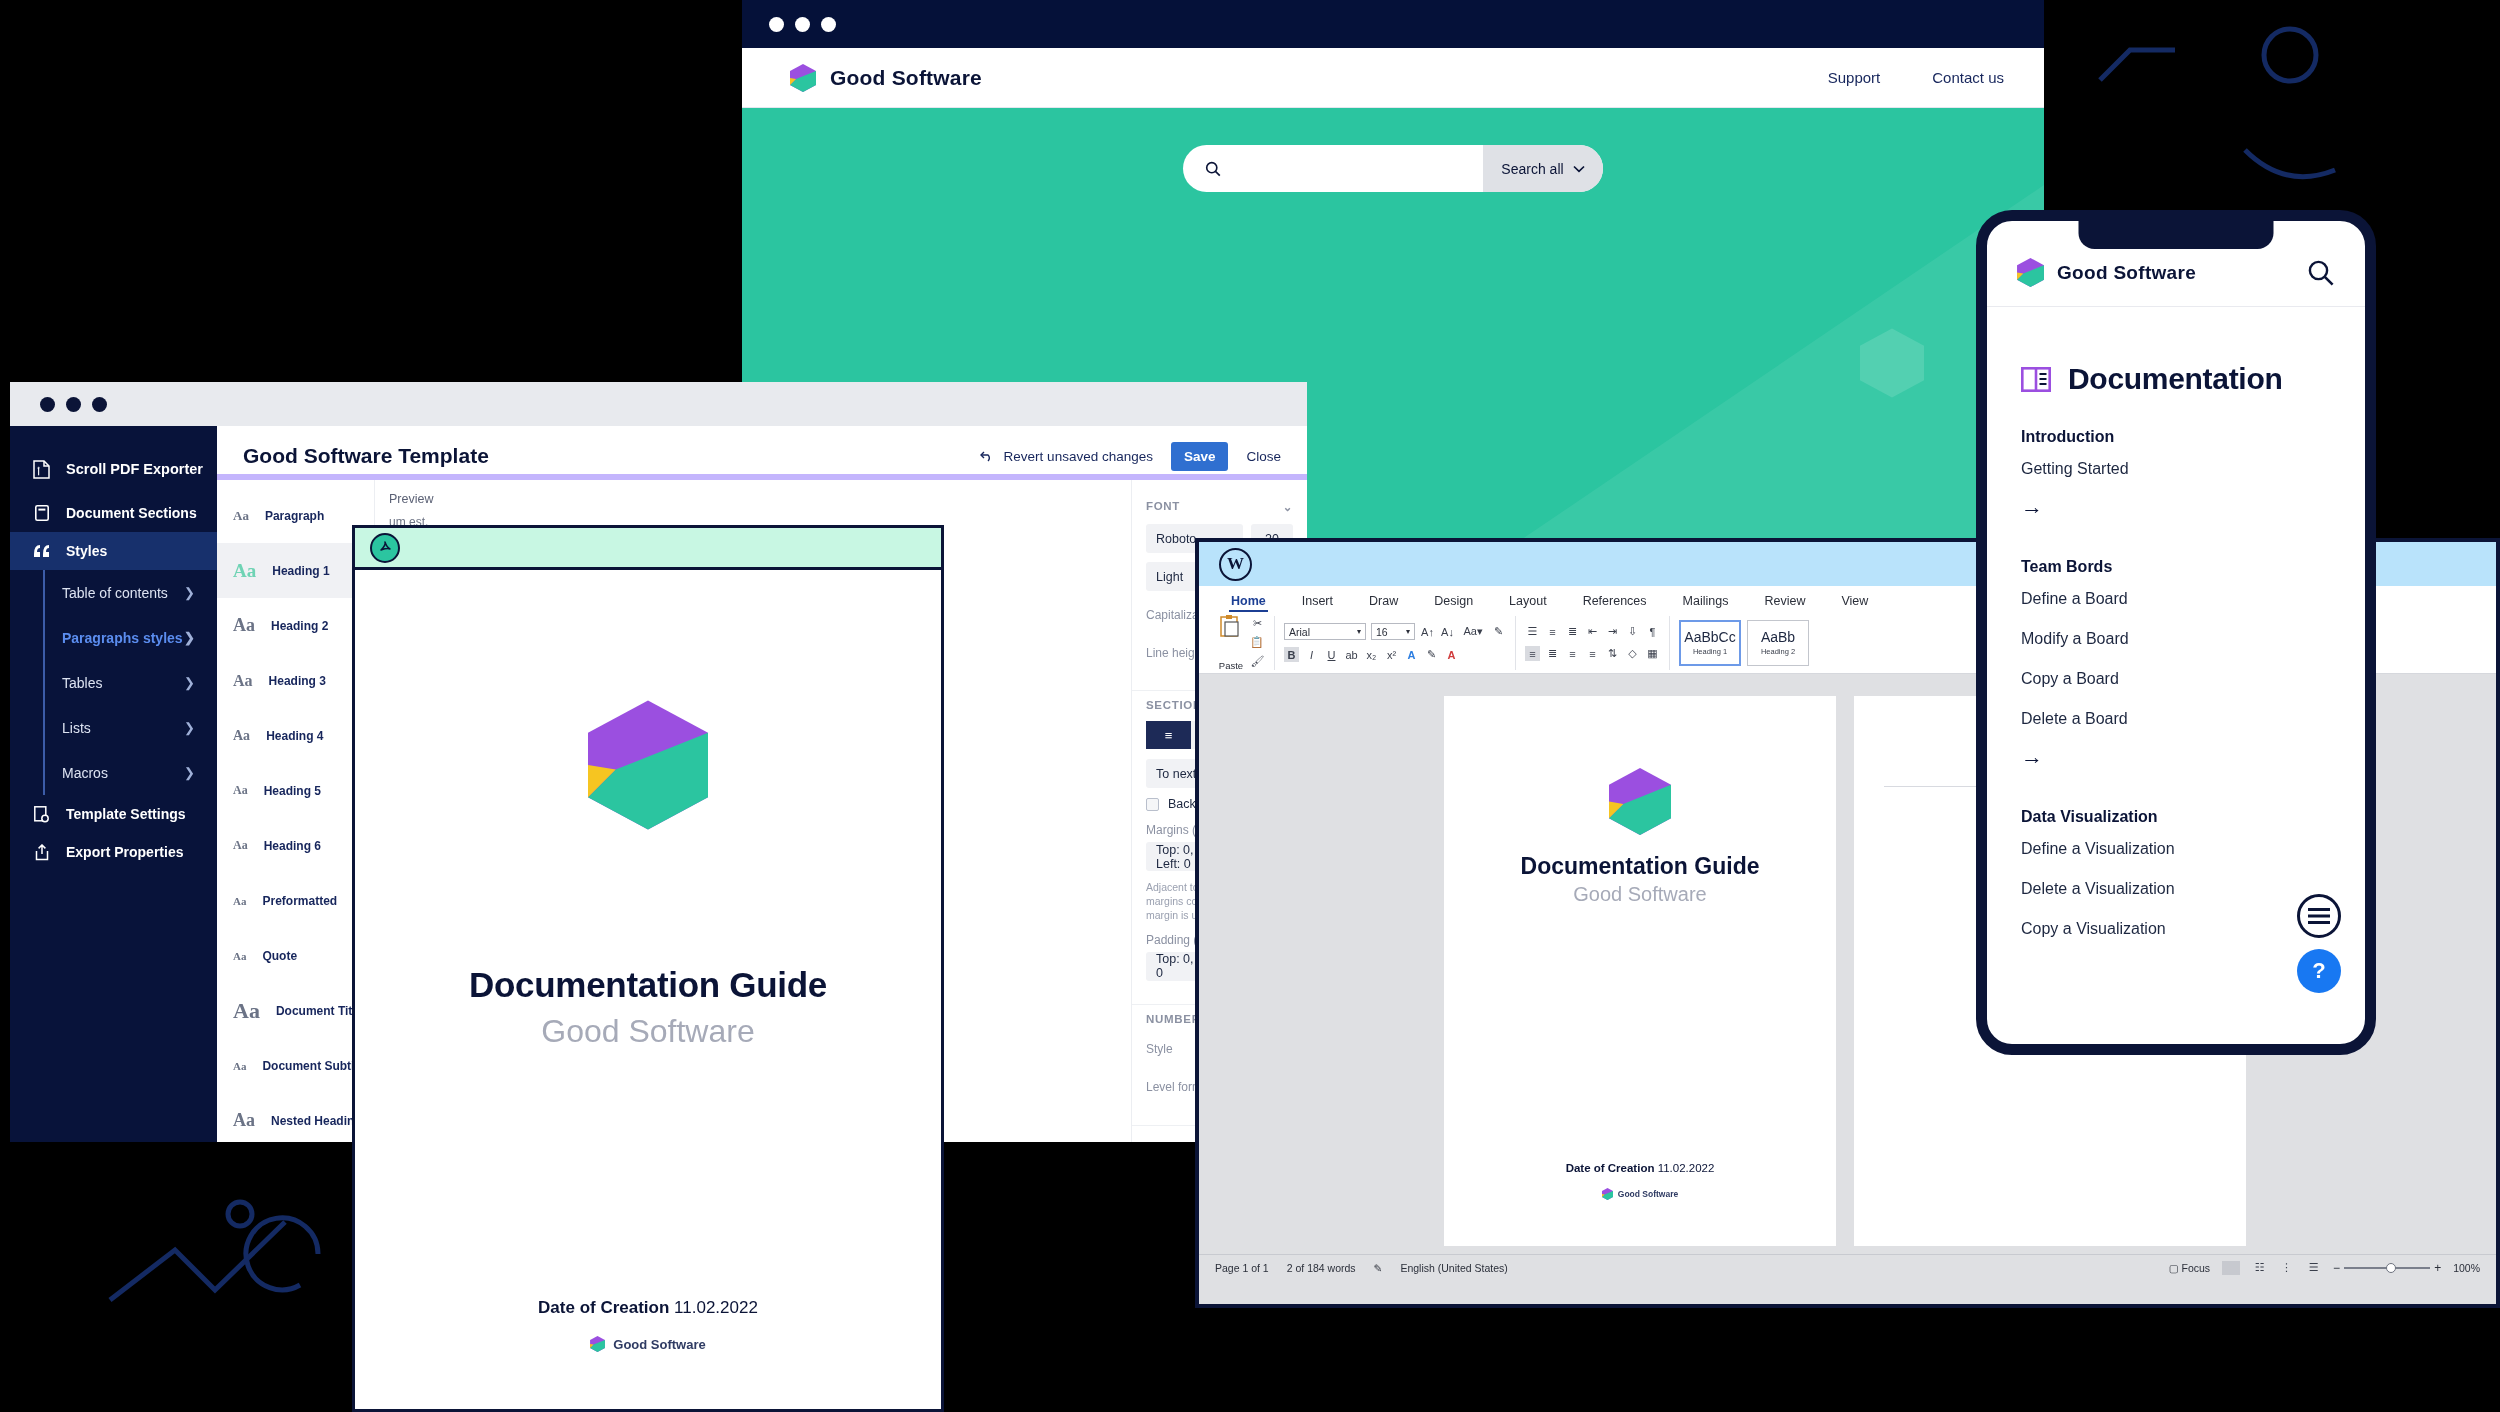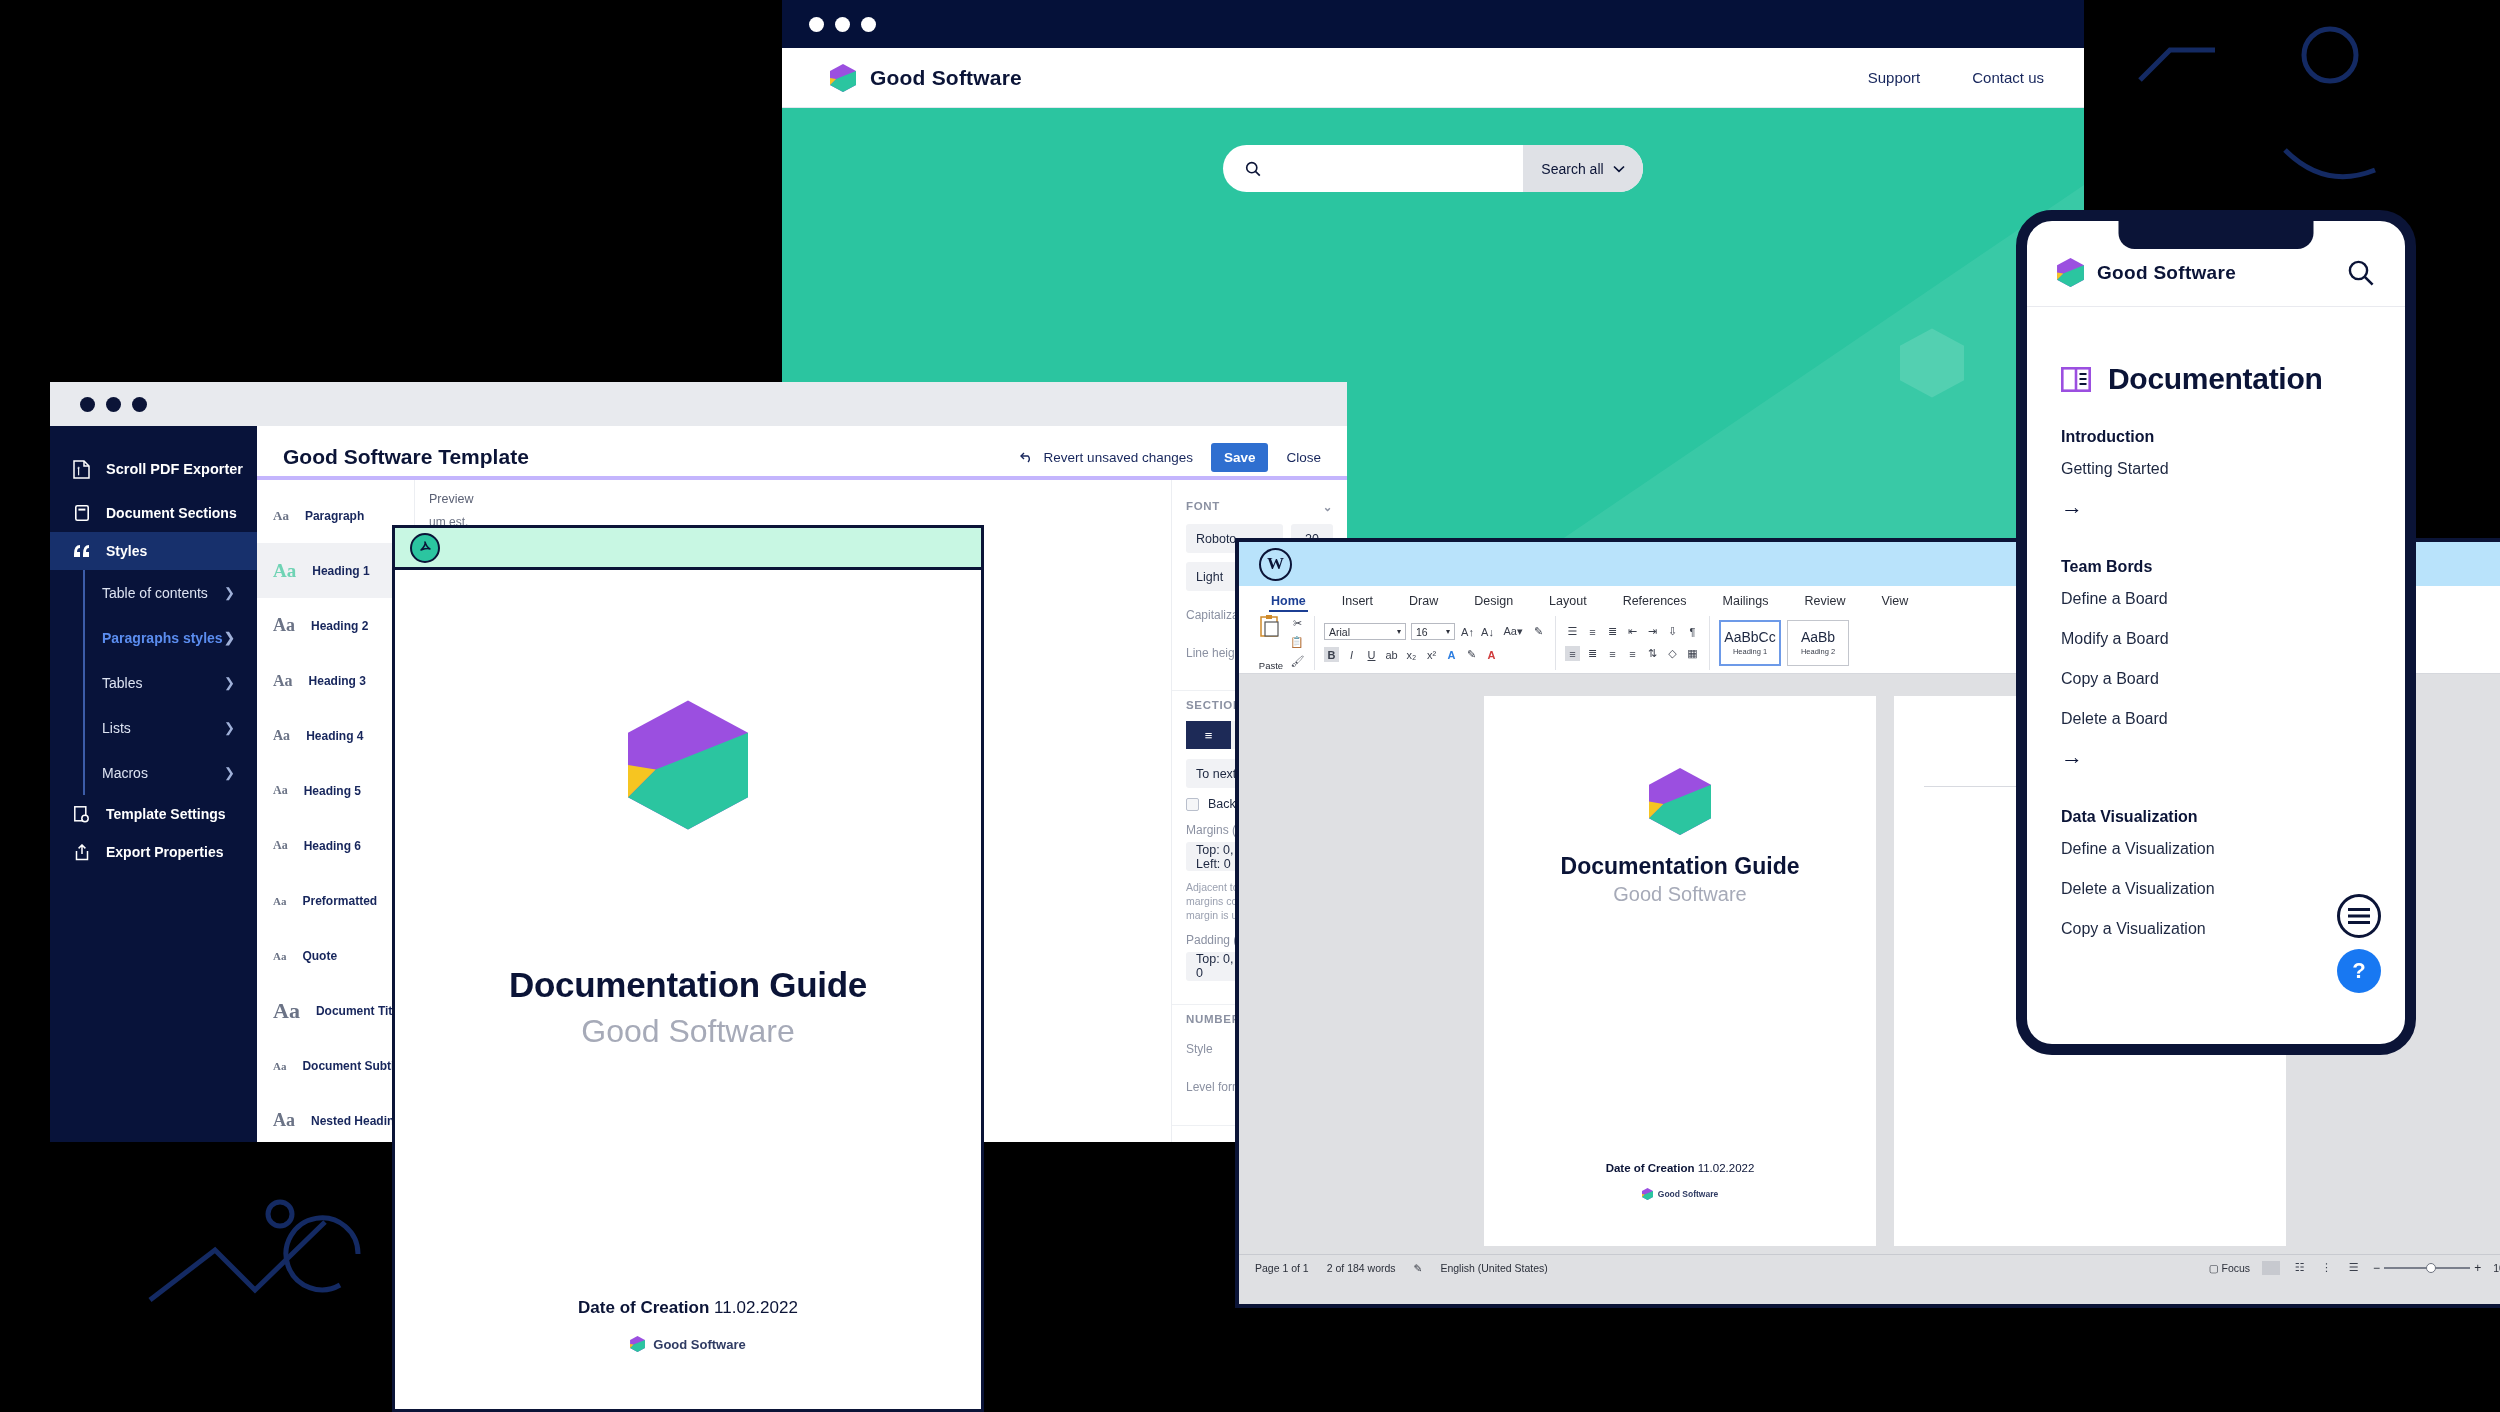--- a/index.html
+++ b/index.html
@@ -2,21 +2,21 @@
 <html><head>
 <meta charset="utf-8">
 <style>
   * { box-sizing: border-box; margin:0; padding:0; }
   html,body { width:2500px; height:1412px; overflow:hidden; }
   body {
     background:#000000;
     font-family:"Liberation Sans", sans-serif;
     position:relative;
   }
-  .stage { position:absolute; inset:0; overflow:hidden;margin-left:40px; }
+  .stage { position:absolute; inset:0; overflow:hidden; }
 
   
   .bg-deco { position:absolute; pointer-events:none; }
 
   
   .win { position:absolute; }
   .dots { display:flex; gap:11px; align-items:center; }
   .dot { width:15px; height:15px; border-radius:50%; background:#fff; }
   .dot.dk { background:#0b1437; }
 
@@ -71,21 +71,21 @@
   .sb-sub.hl { color:#5b8def; font-weight:600; }
   .sb-chev { font-size:13px; color:#9fb0d8; }
   #sb-vline { position:absolute; left:33px; top:0; width:2px; bottom:0;
       background:#3c5ca8; }
   .icn { width:19px; height:19px; display:inline-flex; align-items:center;
       justify-content:center; flex:0 0 19px; }
 
   #scroll-main { flex:1; background:#fff; display:flex; flex-direction:column; }
   #scroll-topbar { height:54px; background:#fff; display:flex; align-items:center;
       justify-content:space-between; padding:12px 26px 0 26px;
-      border-bottom:4px solid #c4b5fd; }
+      border-bottom:6px solid #c4b5fd; }
   #scroll-doc-title { font-size:21px; font-weight:700; color:#0b1437; }
   #scroll-actions { display:flex; align-items:center; gap:18px; }
   #revert-btn { display:flex; align-items:center; gap:9px; font-size:13.5px;
       color:#17265c; }
   #save-btn { background:#2f6fd0; color:#fff; font-size:13.5px; font-weight:600;
       padding:7px 13px; border-radius:3px; }
   #close-btn { font-size:13.5px; color:#17265c; }
   #scroll-cols { flex:1; display:flex; min-height:0; }
   #styles-col { width:158px; border-right:1px solid #eceef2; padding-top:8px; }
   .style-row { display:flex; align-items:center; gap:16px; height:55px;

